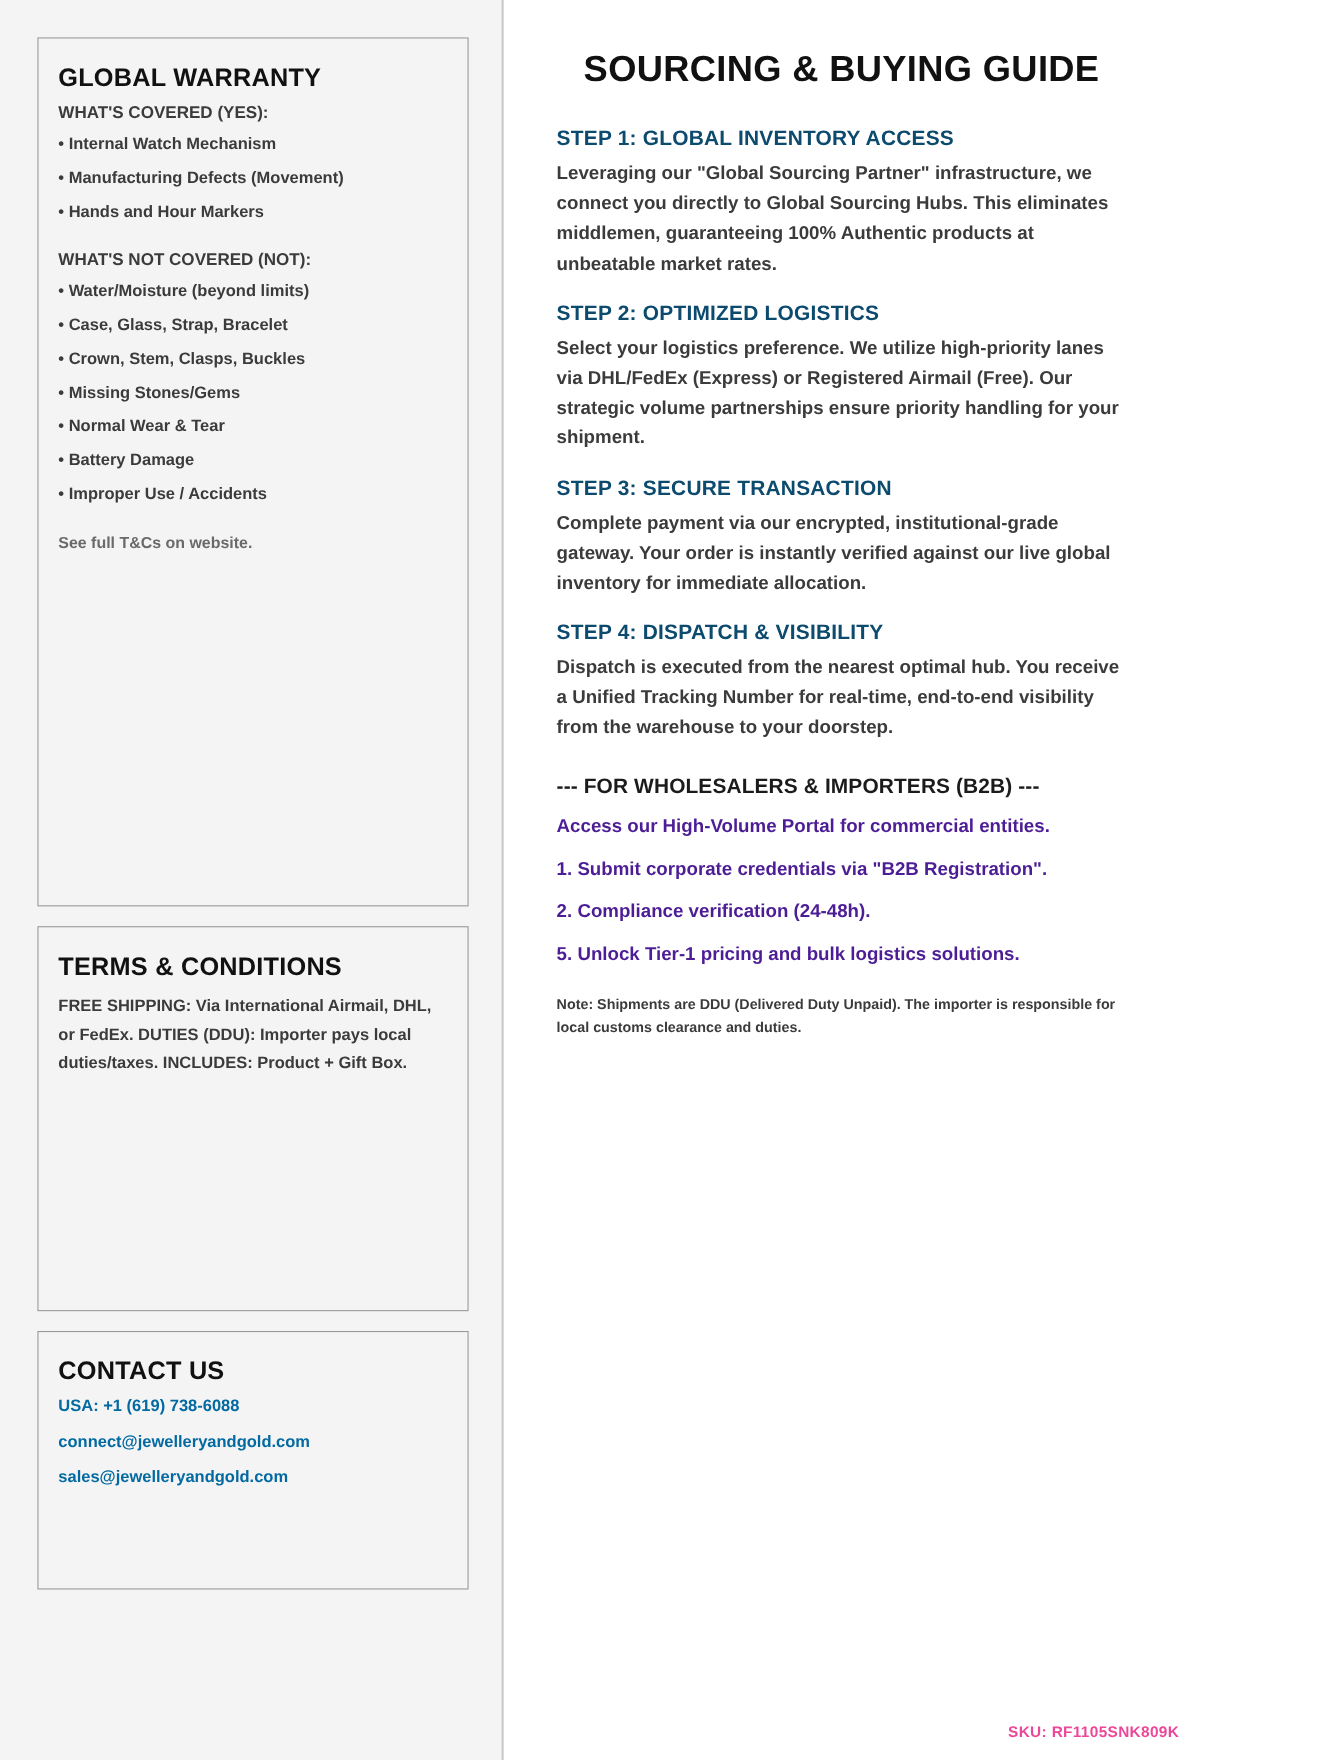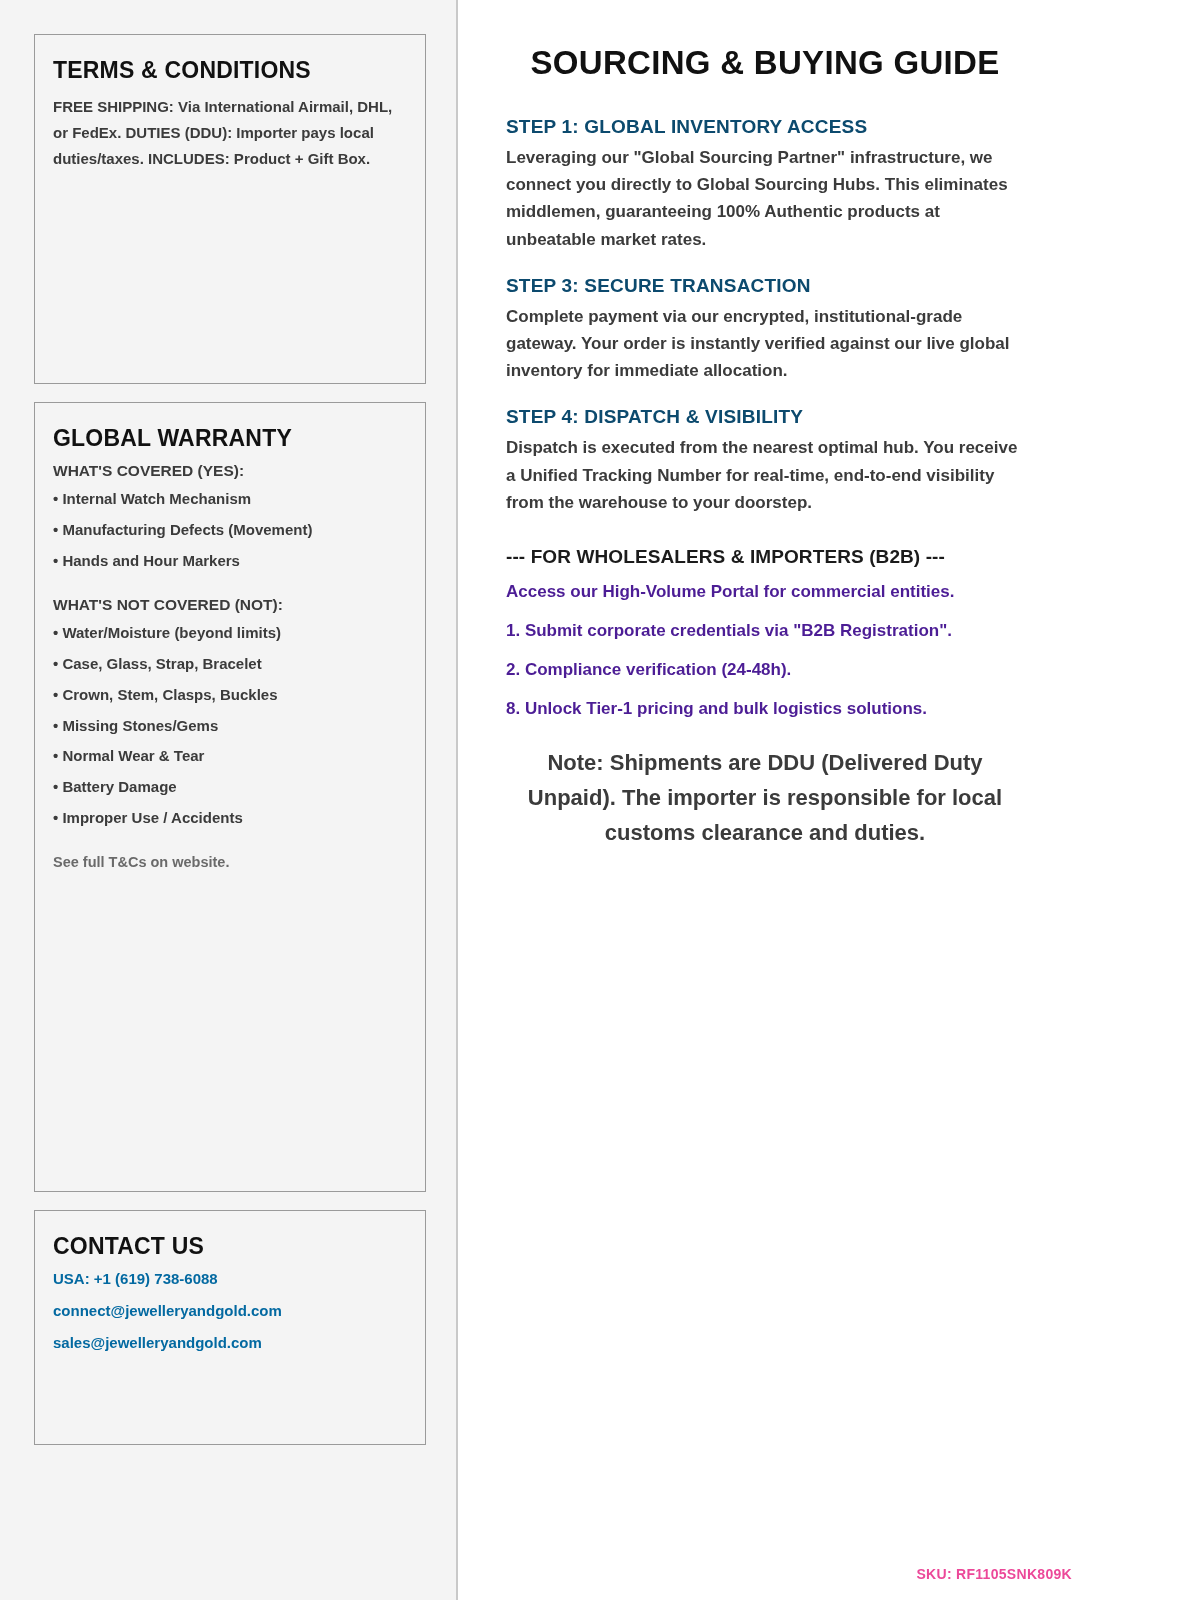--- a/index.html
+++ b/index.html
@@ -117,48 +117,42 @@
     letter-spacing: .1px;
   }
   .b2b-line {
     font-size: 17px;
     font-weight: bold;
     color: #4c1d95;
     line-height: 1.6;
     margin: 0 0 12px 0;
   }
   .b2b-note {
-    font-size: 22px;
+    font-size: 13px;
     font-weight: bold;
     color: #3b3b3b;
     line-height: 1.6;
     margin: 22px 0 0 0;
-    text-align: center;
   }
   .sku {
     position: absolute;
     right: 10px;
     bottom: 18px;
     font-size: 14px;
     font-weight: bold;
     color: #ec4899;
     letter-spacing: .3px;
   }
 </style>
 </head>
 <body>
 
 <div class="page">
 
   <div class="left-col">
-
-    <div class="panel panel-terms">
-      <h2 class="panel-title">TERMS &amp; CONDITIONS</h2>
-      <p class="terms-body">FREE SHIPPING: Via International Airmail, DHL, or FedEx.  DUTIES (DDU): Importer pays local duties/taxes.  INCLUDES: Product + Gift Box.</p>
-    </div>
 
     <div class="panel panel-warranty">
       <h2 class="panel-title">GLOBAL WARRANTY</h2>
 
       <div class="sub-head">WHAT'S COVERED (YES):</div>
       <p class="bullet">• Internal Watch Mechanism</p>
       <p class="bullet">• Manufacturing Defects (Movement)</p>
       <p class="bullet">• Hands and Hour Markers</p>
 
       <div class="sub-head spaced">WHAT'S NOT COVERED (NOT):</div>
@@ -166,51 +160,60 @@
       <p class="bullet">• Case, Glass, Strap, Bracelet</p>
       <p class="bullet">• Crown, Stem, Clasps, Buckles</p>
       <p class="bullet">• Missing Stones/Gems</p>
       <p class="bullet">• Normal Wear &amp; Tear</p>
       <p class="bullet">• Battery Damage</p>
       <p class="bullet">• Improper Use / Accidents</p>
 
       <p class="note-line">See full T&amp;Cs on website.</p>
     </div>
 
+    <div class="panel panel-terms">
+      <h2 class="panel-title">TERMS &amp; CONDITIONS</h2>
+      <p class="terms-body">FREE SHIPPING: Via International Airmail, DHL, or FedEx.  DUTIES (DDU): Importer pays local duties/taxes.  INCLUDES: Product + Gift Box.</p>
+    </div>
+
     <div class="panel panel-contact">
       <h2 class="panel-title">CONTACT US</h2>
       <p class="contact-line first">USA: +1 (619) 738-6088</p>
       <p class="contact-line">connect@jewelleryandgold.com</p>
       <p class="contact-line">sales@jewelleryandgold.com</p>
     </div>
 
   </div>
 
   <div class="right-col">
     <h1 class="guide-title">SOURCING &amp; BUYING GUIDE</h1>
 
     <div class="step">
       <h3 class="step-title">STEP 1: GLOBAL INVENTORY ACCESS</h3>
       <p class="step-body">Leveraging our "Global Sourcing Partner" infrastructure, we connect you directly to Global Sourcing Hubs. This eliminates middlemen, guaranteeing 100% Authentic products at unbeatable market rates.</p>
     </div>
 
+    <div class="step">
+      <h3 class="step-title">STEP 2: OPTIMIZED LOGISTICS</h3>
+      <p class="step-body">Select your logistics preference. We utilize high-priority lanes via DHL/FedEx (Express) or Registered Airmail (Free). Our strategic volume partnerships ensure priority handling for your shipment.</p>
+    </div>
 
     <div class="step">
       <h3 class="step-title">STEP 3: SECURE TRANSACTION</h3>
       <p class="step-body">Complete payment via our encrypted, institutional-grade gateway. Your order is instantly verified against our live global inventory for immediate allocation.</p>
     </div>
 
     <div class="step">
       <h3 class="step-title">STEP 4: DISPATCH &amp; VISIBILITY</h3>
       <p class="step-body">Dispatch is executed from the nearest optimal hub. You receive a Unified Tracking Number for real-time, end-to-end visibility from the warehouse to your doorstep.</p>
     </div>
 
     <h3 class="b2b-title">--- FOR WHOLESALERS &amp; IMPORTERS (B2B) ---</h3>
     <p class="b2b-line">Access our High-Volume Portal for commercial entities.</p>
     <p class="b2b-line">1. Submit corporate credentials via "B2B Registration".</p>
     <p class="b2b-line">2. Compliance verification (24-48h).</p>
-    <p class="b2b-line">8. Unlock Tier-1 pricing and bulk logistics solutions.</p>
+    <p class="b2b-line">5. Unlock Tier-1 pricing and bulk logistics solutions.</p>
     <p class="b2b-note">Note: Shipments are DDU (Delivered Duty Unpaid). The importer is responsible for local customs clearance and duties.</p>
 
     <div class="sku">SKU: RF1105SNK809K</div>
   </div>
 
 </div>
 
 </body></html>

